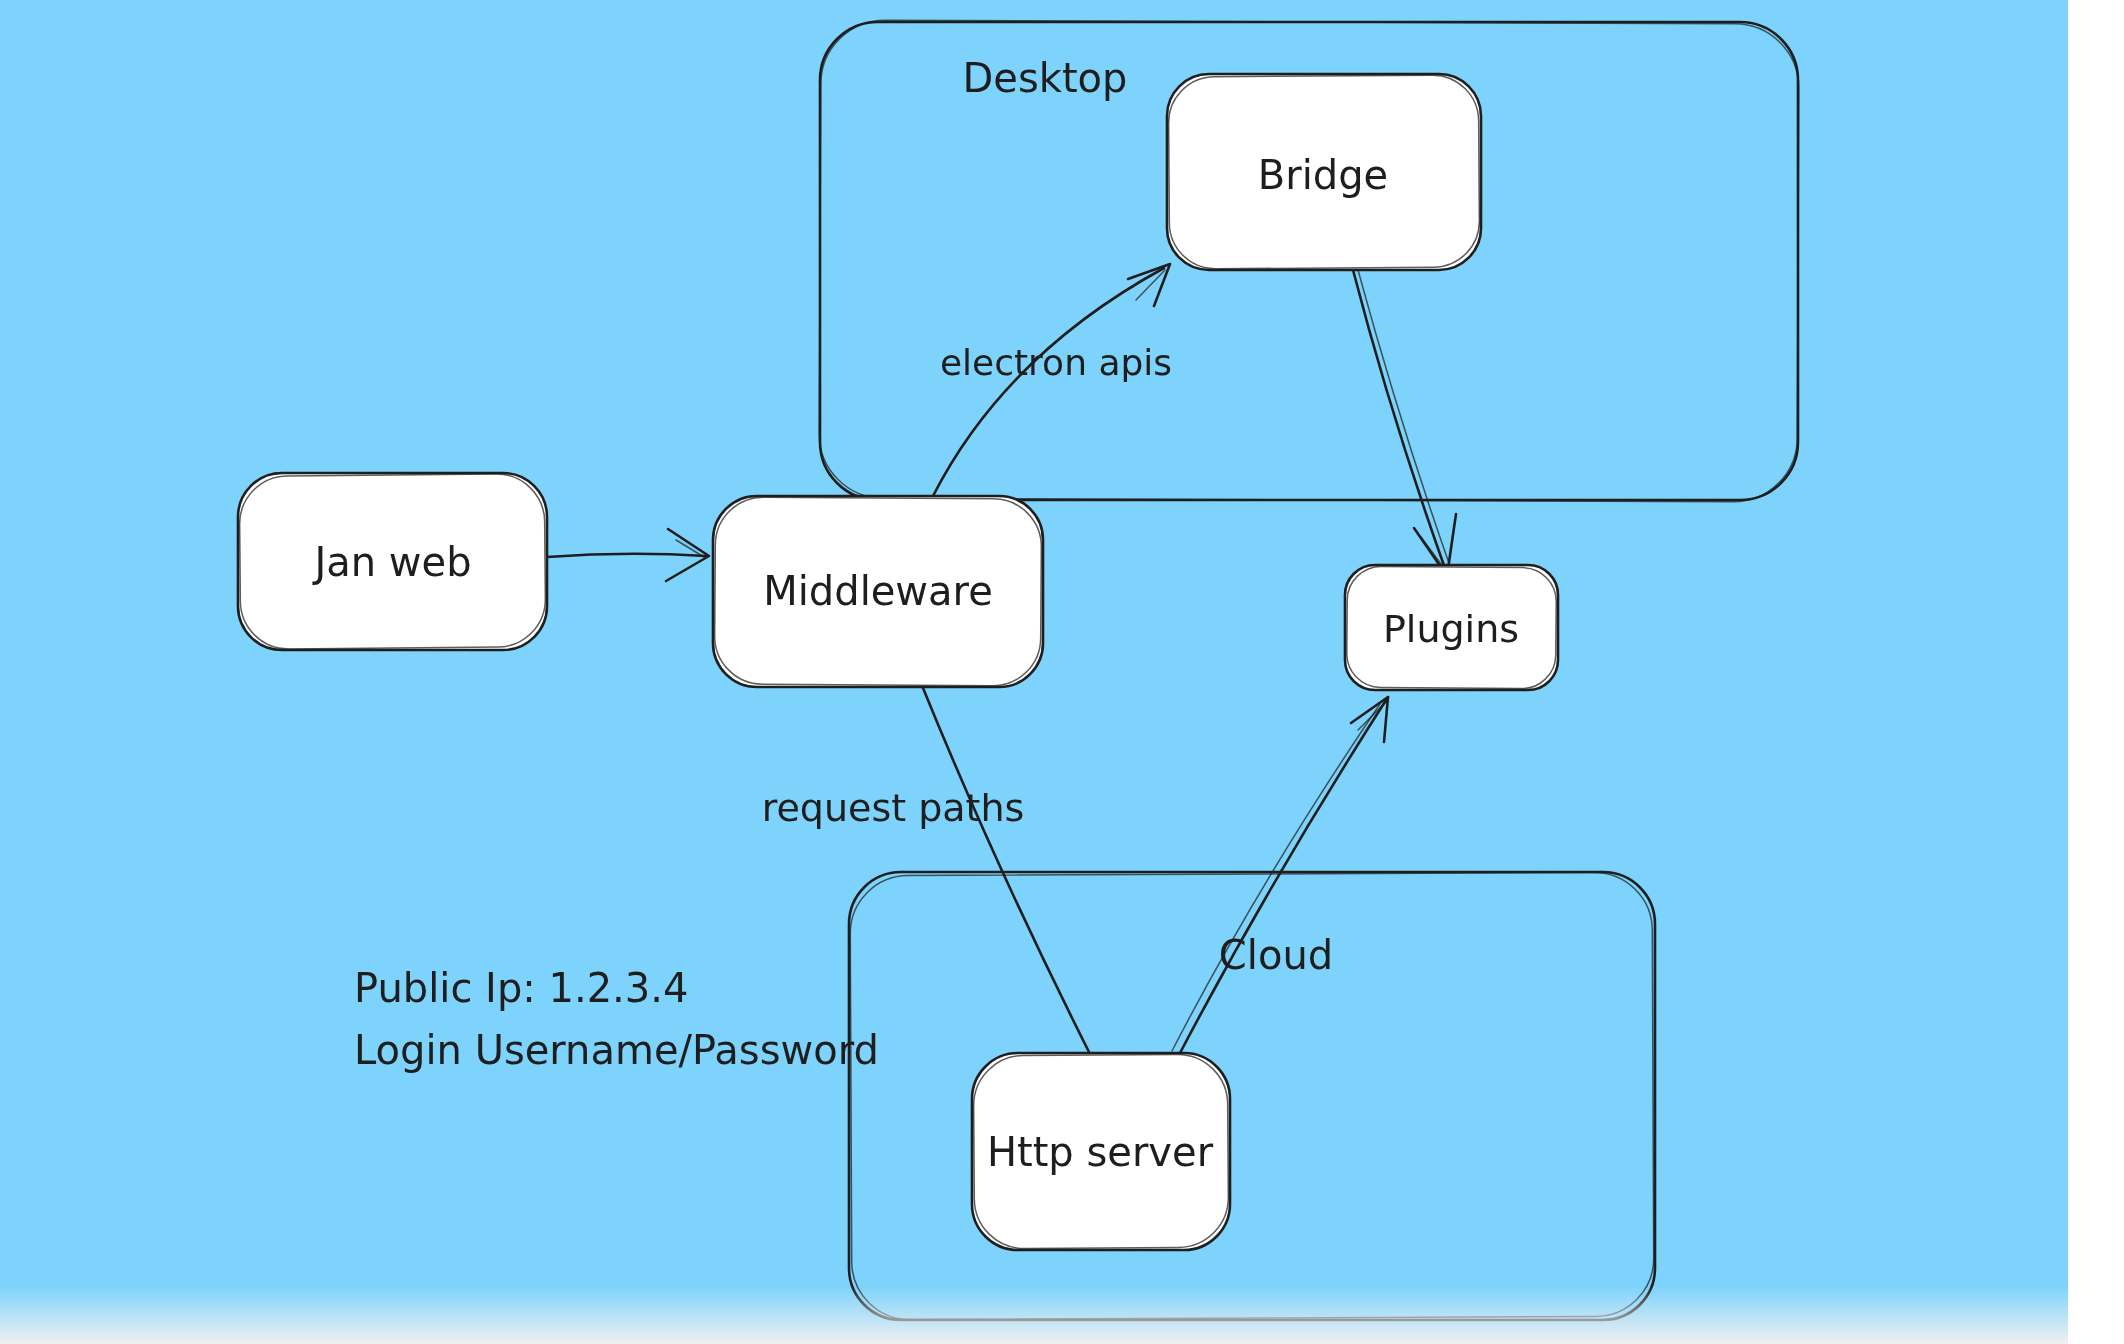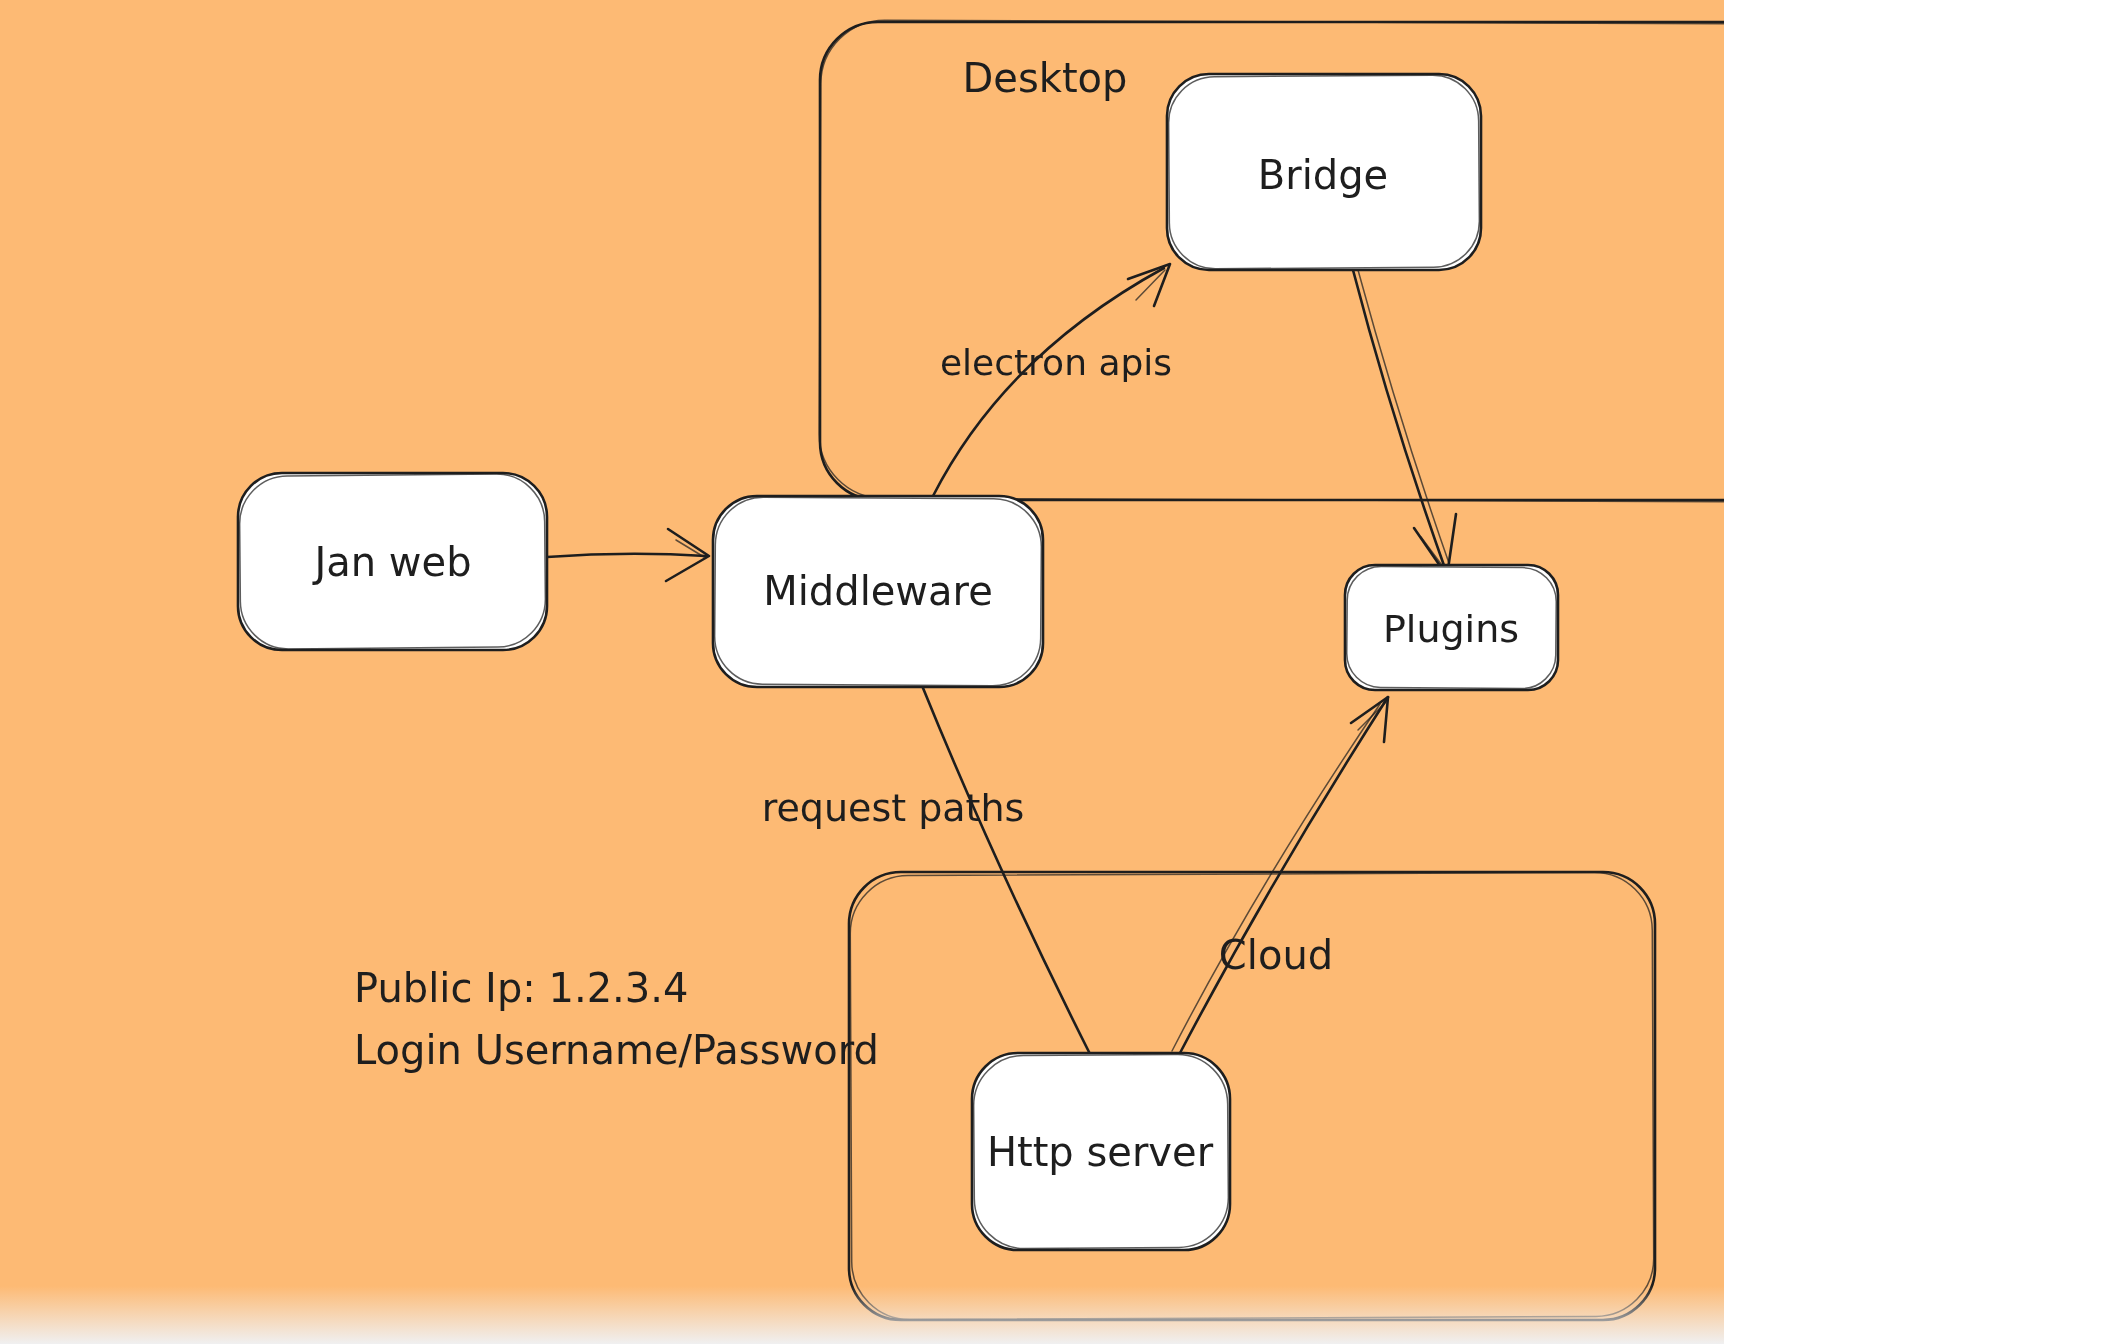--- a/index.html
+++ b/index.html
@@ -1,19 +1,19 @@
 <!DOCTYPE html>
 <html><head>
 <meta charset="utf-8">
 <style>
   html,body{margin:0;padding:0;background:#ffffff;}
   .stage{
     position:relative;
-    width:1724px;height:1344px;
-    background:#fdba74;
+    width:2068px;height:1344px;
+    background:#7dd3fc;
     overflow:hidden;
     font-family:"DejaVu Sans","Liberation Sans",sans-serif;
   }
   .stage svg{position:absolute;left:0;top:0;}
   .bottom-fade{
     position:absolute;left:0;right:0;bottom:0;height:58px;
     background:linear-gradient(180deg, rgba(240,240,241,0) 0%, #f0f0f1 100%);
     pointer-events:none;
   }
   .ink{stroke:#1e1e1e;fill:none;stroke-width:2.6;stroke-linecap:round;stroke-linejoin:round;}

